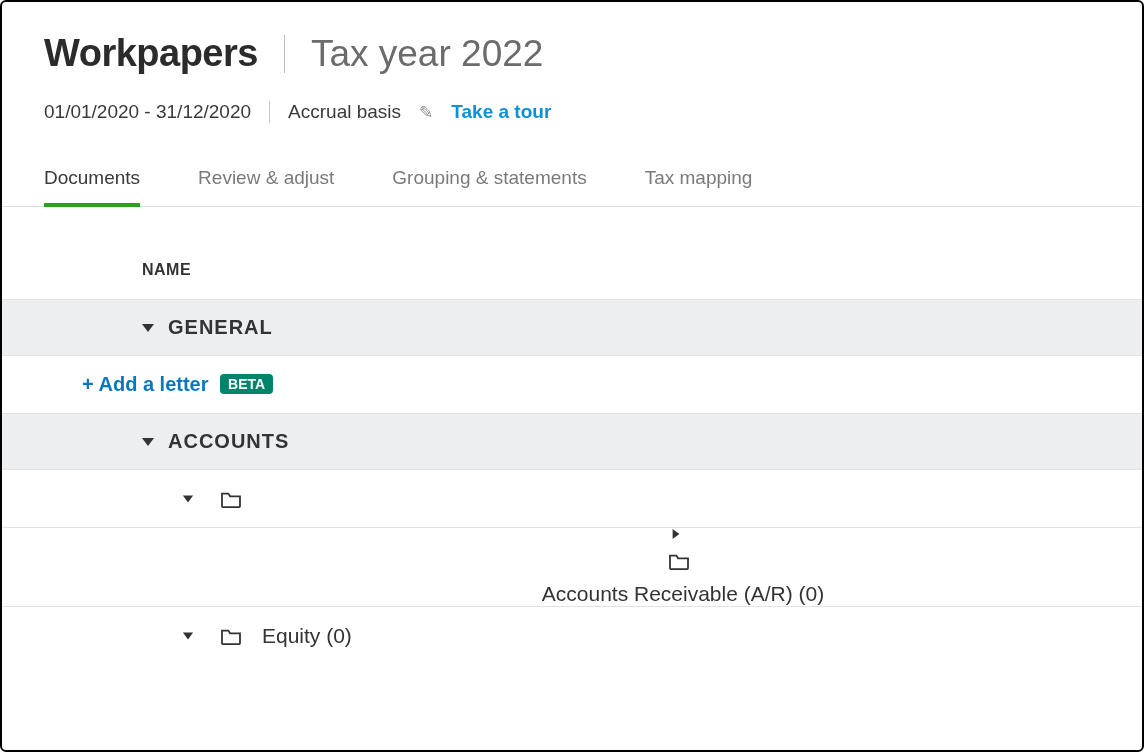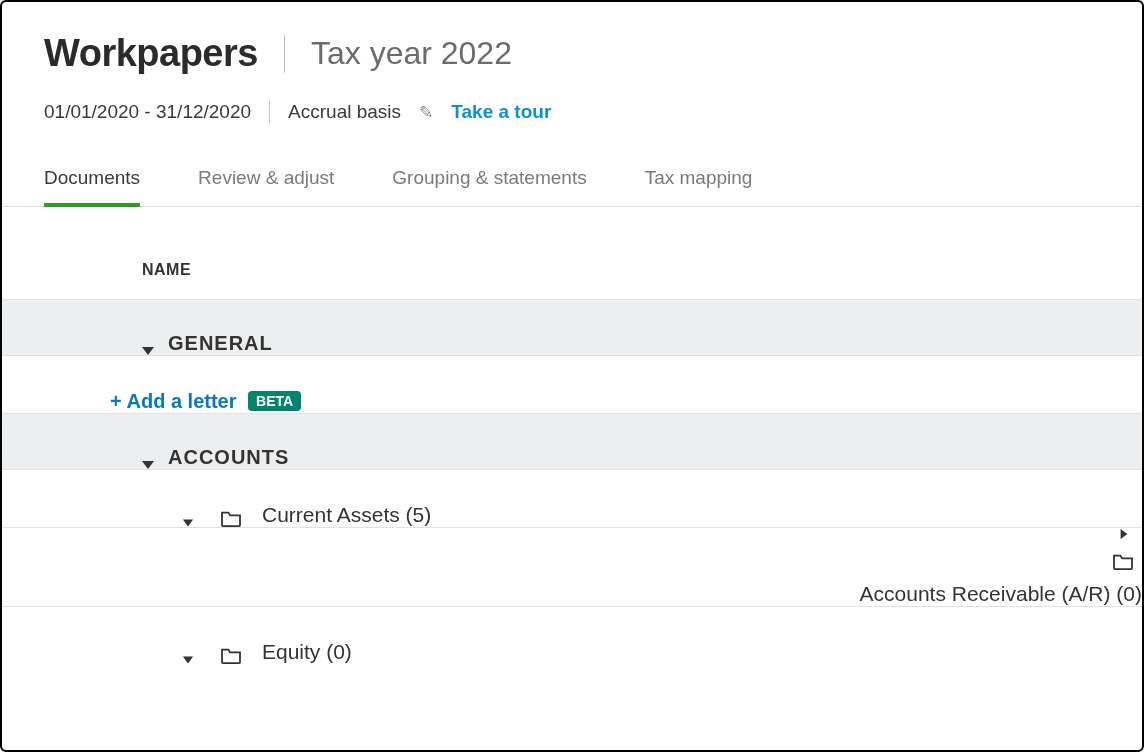--- a/index.html
+++ b/index.html
@@ -31,21 +31,21 @@
     font-weight: 700;
     color: #2b2b2b;
     letter-spacing: -0.5px;
   }
   .vdiv {
     width: 1px;
     height: 38px;
     background: #bdbdbd;
   }
   .title-sub {
-    font-size: 32px;
+    font-size: 37px;
     color: #6b6b6b;
     font-weight: 400;
   }
   .meta-row {
     display: flex;
     align-items: center;
     gap: 18px;
     margin-top: 26px;
     font-size: 19px;
     color: #3a3a3a;
@@ -90,36 +90,36 @@
   }
   .col-header {
     font-size: 16px;
     font-weight: 800;
     letter-spacing: 0.5px;
     color: #333;
     padding: 0 0 20px 140px;
   }
   .row {
     display: flex;
-    align-items: flex-end;
+    align-items: center;
     border-top: 1px solid #e2e2e2;
     min-height: 58px;
     font-size: 20px;
   }
   .row.section {
     background: #eceef0;
     font-weight: 600;
     letter-spacing: 1px;
     color: #333;
     padding-left: 140px;
     cursor: pointer;
     min-height: 56px;
   }
   .row.action {
-    padding-left: 108px;
+    padding-left: 80px;
     gap: 18px;
   }
   .row.folder {
     padding-left: 180px;
     gap: 12px;
     color: #333;
     cursor: pointer;
     font-size: 21px;
   }
   .row.folder.child {
@@ -215,21 +215,20 @@
       <span>ACCOUNTS</span>
     </div>
 
     <div class="row folder">
       <span class="disclosure sm"></span>
       <span class="folder-ico">
         <svg viewBox="0 0 24 20" width="22" height="18" fill="none" stroke="#333" stroke-width="2">
           <path d="M2 4 h7 l2 3 h11 v11 a1 1 0 0 1 -1 1 H3 a1 1 0 0 1 -1 -1 Z"></path>
         </svg>
       </span>
-      <span>Current Assets (5)</span>
     </div>
 
     <div class="row folder child">
       <span class="disclosure sm closed"></span>
       <span class="folder-ico">
         <svg viewBox="0 0 24 20" width="22" height="18" fill="none" stroke="#333" stroke-width="2">
           <path d="M2 4 h7 l2 3 h11 v11 a1 1 0 0 1 -1 1 H3 a1 1 0 0 1 -1 -1 Z"></path>
         </svg>
       </span>
       <span>Accounts Receivable (A/R) (0)</span>

